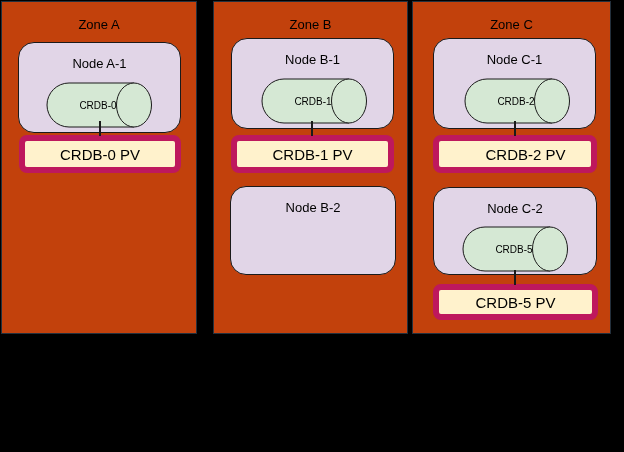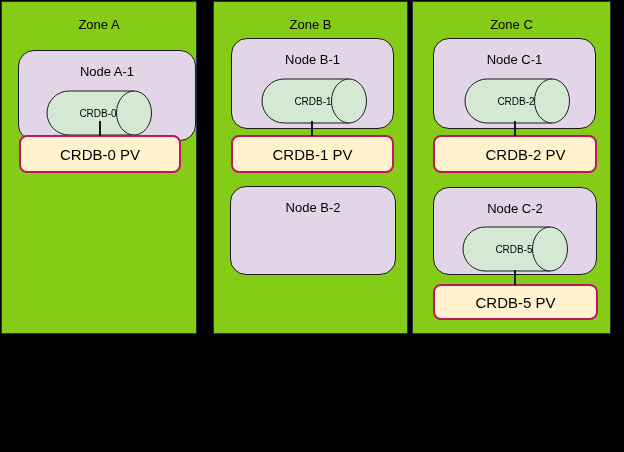--- a/index.html
+++ b/index.html
@@ -14,21 +14,21 @@
   .canvas {
     position: relative;
     width: 624px;
     height: 452px;
     background: #000000;
   }
   .zone {
     position: absolute;
     top: 1px;
     height: 333px;
-    background: #84cc16;
+    background: #c2410c;
     border: 1.5px solid #24303c;
     box-sizing: border-box;
   }
   .zone-a { left: 1px;   width: 196px; }
   .zone-b { left: 213px; width: 195px; }
   .zone-c { left: 412px; width: 199px; }
   .zone-title {
     position: absolute;
     top: 15px;
     left: 0;
@@ -69,39 +69,39 @@
   }
   .connector {
     position: absolute;
     width: 2px;
     background: #1a1a1a;
     z-index: 5;
   }
   .pv {
     position: absolute;
     background: #FFF2CC;
-    border: 2px solid #be185d;
+    border: 6px solid #be185d;
     border-radius: 8px;
     box-sizing: border-box;
     display: flex;
     align-items: center;
     justify-content: center;
     font-size: 15px;
     color: #000000;
   }
 </style>
 </head>
 <body>
 
 <div class="canvas">
 
   <section class="zone zone-a">
     <div class="zone-title">Zone A</div>
 
-    <div class="node" style="left:16px; top:48px; width:178px; height:91px;">
+    <div class="node" style="left:16px; top:40px; width:163px; height:91px;">
       <div class="node-title">Node A-1</div>
       <svg class="cyl" style="left:27px; top:39px;" width="107" height="46" viewBox="0 0 107 46">
         <path d="M 88 1 L 23 1 A 22 22 0 0 0 23 45 L 88 45 Z"></path>
         <ellipse cx="88" cy="23" rx="17.5" ry="22"></ellipse>
         <text x="52" y="26.5" text-anchor="middle">CRDB-0</text>
       </svg>
     </div>
 
     <div class="connector" style="left:97px; top:119px; height:15px;"></div>
 

